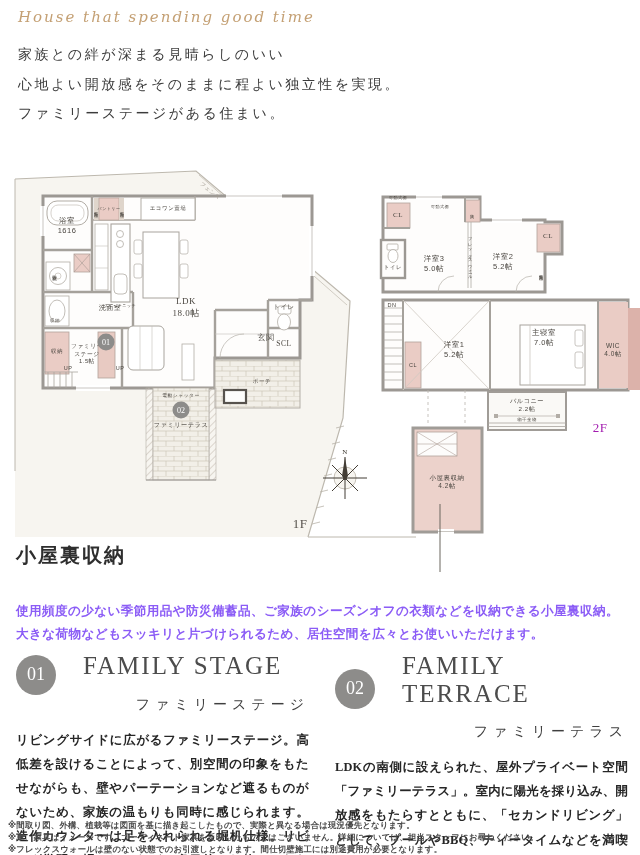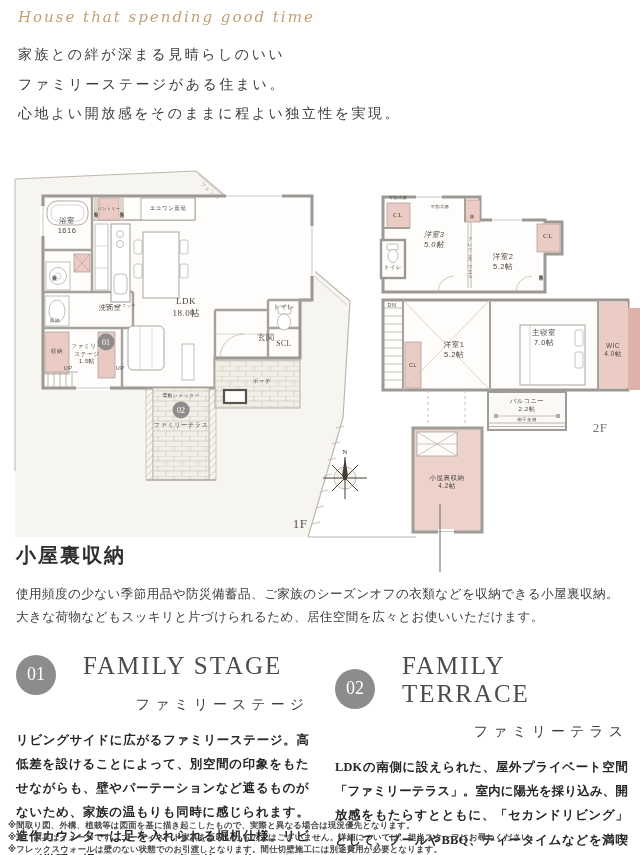--- a/index.html
+++ b/index.html
@@ -27,22 +27,22 @@
   .fl.serif{font-family:"Liberation Serif","DejaVu Serif",serif;}
   .badge-s{position:absolute;width:17px;height:17px;border-radius:50%;background:#8d8c8a;
     color:#fff;font-family:"Liberation Serif","DejaVu Serif",serif;font-size:8px;
     display:flex;align-items:center;justify-content:center;letter-spacing:0;}
   
   .point{position:absolute;left:16px;top:542px;width:610px;}
   .point-head{display:flex;align-items:flex-end;gap:14px;}
   .point-script{font-family:"DejaVu Serif","Liberation Serif",serif;font-style:italic;
     font-size:31px;color:#4d4d4d;letter-spacing:2px;line-height:1;}
   .point-title{font-size:20px;font-weight:700;color:#2e2e2e;letter-spacing:2px;padding-bottom:2px;}
-  .point-body{margin-top:12px;font-size:12.6px;font-weight:400;line-height:1.85;
-    letter-spacing:0.4px;color:#404040;}
+  .point-body{margin-top:29px;font-size:12.6px;font-weight:700;line-height:1.85;
+    letter-spacing:0.4px;color:#8b5cf6;}
   
   .sections{position:absolute;left:16px;top:636px;width:612px;display:flex;gap:26px;}
   .sections section{width:293px;}
   .sec-head{display:flex;align-items:center;gap:11px;}
   .badge-l{width:40px;height:40px;border-radius:50%;background:#8d8c8a;color:#fff;flex:none;
     font-family:"Liberation Serif","DejaVu Serif",serif;font-size:18px;
     display:flex;align-items:center;justify-content:center;}
   .sec-titles{flex:1;}
   .sec-titles h2{margin:16px;font-family:"Liberation Serif","DejaVu Serif",serif;font-weight:400;
     font-size:25px;letter-spacing:2px;color:#4c4c4c;line-height:1.1;}
@@ -55,22 +55,22 @@
   .footer{position:absolute;left:8px;top:820px;width:612px;font-size:8.4px;font-weight:600;
     line-height:1.42;color:#4a4a4a;letter-spacing:0.2px;}
 </style>
 </head>
 <body>
 
 <div class="hdr">
   <div class="script-line">House that spending good time</div>
   <div class="intro">
     <div>家族との絆が深まる見晴らしのいい</div>
+    <div>心地よい開放感をそのままに程よい独立性を実現。</div>
     <div>ファミリーステージがある住まい。</div>
-    <div>心地よい開放感をそのままに程よい独立性を実現。</div>
   </div>
 </div>
 
 <div class="planwrap">
 
   <svg id="fp1-svg" width="410" height="378" viewBox="0 0 410 378">
     <defs>
       <pattern id="brickp" width="16" height="10" patternUnits="userSpaceOnUse">
         <rect width="16" height="10" fill="#f2efe8"></rect>
         <path d="M0 0H16M0 5H16M4 0V5M12 5V10" stroke="#ccc5b8" stroke-width="0.7" fill="none"></path>
@@ -235,40 +235,40 @@
     <rect x="62" y="339" width="16" height="5" fill="#ffffff"></rect>
       <path d="M62,341.5 H78" stroke="#b2ada6" stroke-width="0.7"></path>
 
     <path d="M64,314 V382" stroke="#6b675f" stroke-width="1"></path>
   </svg>
   <div class="lbl-layer" id="fp2-labels">
       <div class="fl" style="font-size: 4px; left: 22px; top: 8px; transform: translate(-50%, -50%);">可動式棚</div>
       <div class="fl" style="font-size: 4px; left: 64px; top: 17px; transform: translate(-50%, -50%);">可動式棚</div>
       <div class="fl serif" style="font-size: 7px; left: 22px; top: 26px; transform: translate(-50%, -50%);">CL</div>
       <div class="fl" style="font-size: 4px; writing-mode: vertical-rl; left: 96px; top: 21px; transform: translate(-50%, -50%);">物入</div>
-      <div class="fl" style="font-size: 7.5px; left: 58px; top: 50px; transform: translate(-50%, -50%); font-style: italic;">洋室3
+      <div class="fl" style="font-size: 7.5px; left: 58px; top: 74px; transform: translate(-50%, -50%);">洋室3
 5.0帖</div>
       <div class="fl" style="font-size: 4.2px; writing-mode: vertical-rl; left: 94px; top: 66px; transform: translate(-50%, -50%);">フレックスウォール</div>
       <div class="fl" style="font-size: 7.5px; left: 127px; top: 72px; transform: translate(-50%, -50%);">洋室2
 5.2帖</div>
       <div class="fl serif" style="font-size: 7px; left: 172px; top: 47px; transform: translate(-50%, -50%);">CL</div>
       <div class="fl" style="font-size: 4px; writing-mode: vertical-rl; left: 165px; top: 82px; transform: translate(-50%, -50%);">可動式棚</div>
       <div class="fl" style="font-size: 5.5px; left: 17px; top: 78px; transform: translate(-50%, -50%);">トイレ</div>
       <div class="fl" style="font-size: 5.5px; left: 16px; top: 116px; transform: translate(-50%, -50%);">DN</div>
       <div class="fl" style="font-size: 5.5px; left: 37px; top: 176px; transform: translate(-50%, -50%);">CL</div>
       <div class="fl" style="font-size: 7.5px; left: 78px; top: 160px; transform: translate(-50%, -50%);">洋室1
 5.2帖</div>
       <div class="fl" style="font-size: 7.5px; left: 168px; top: 148px; transform: translate(-50%, -50%);">主寝室
 7.0帖</div>
       <div class="fl" style="font-size: 6.5px; left: 237px; top: 160px; transform: translate(-50%, -50%);">WIC
 4.0帖</div>
       <div class="fl" style="font-size: 6.2px; left: 151px; top: 215px; transform: translate(-50%, -50%);">バルコニー
 2.2帖</div>
       <div class="fl" style="font-size: 4.4px; left: 151px; top: 230px; transform: translate(-50%, -50%);">物干金物</div>
-      <div class="fl serif" style="font-size: 13px; color: #737373; left: 224px; top: 238px; transform: translate(-50%, -50%);">2F</div>
+      <div class="fl serif" style="font-size: 13px; color: #a21caf; left: 224px; top: 238px; transform: translate(-50%, -50%);">2F</div>
       <div class="fl" style="font-size: 6.5px; left: 71px; top: 292px; transform: translate(-50%, -50%);">小屋裏収納
 4.2帖</div>
     </div>
 </div>
 
 <div class="point">
   <div class="point-head">
     <span class="point-title">小屋裏収納</span>
   </div>
   <div class="point-body">

